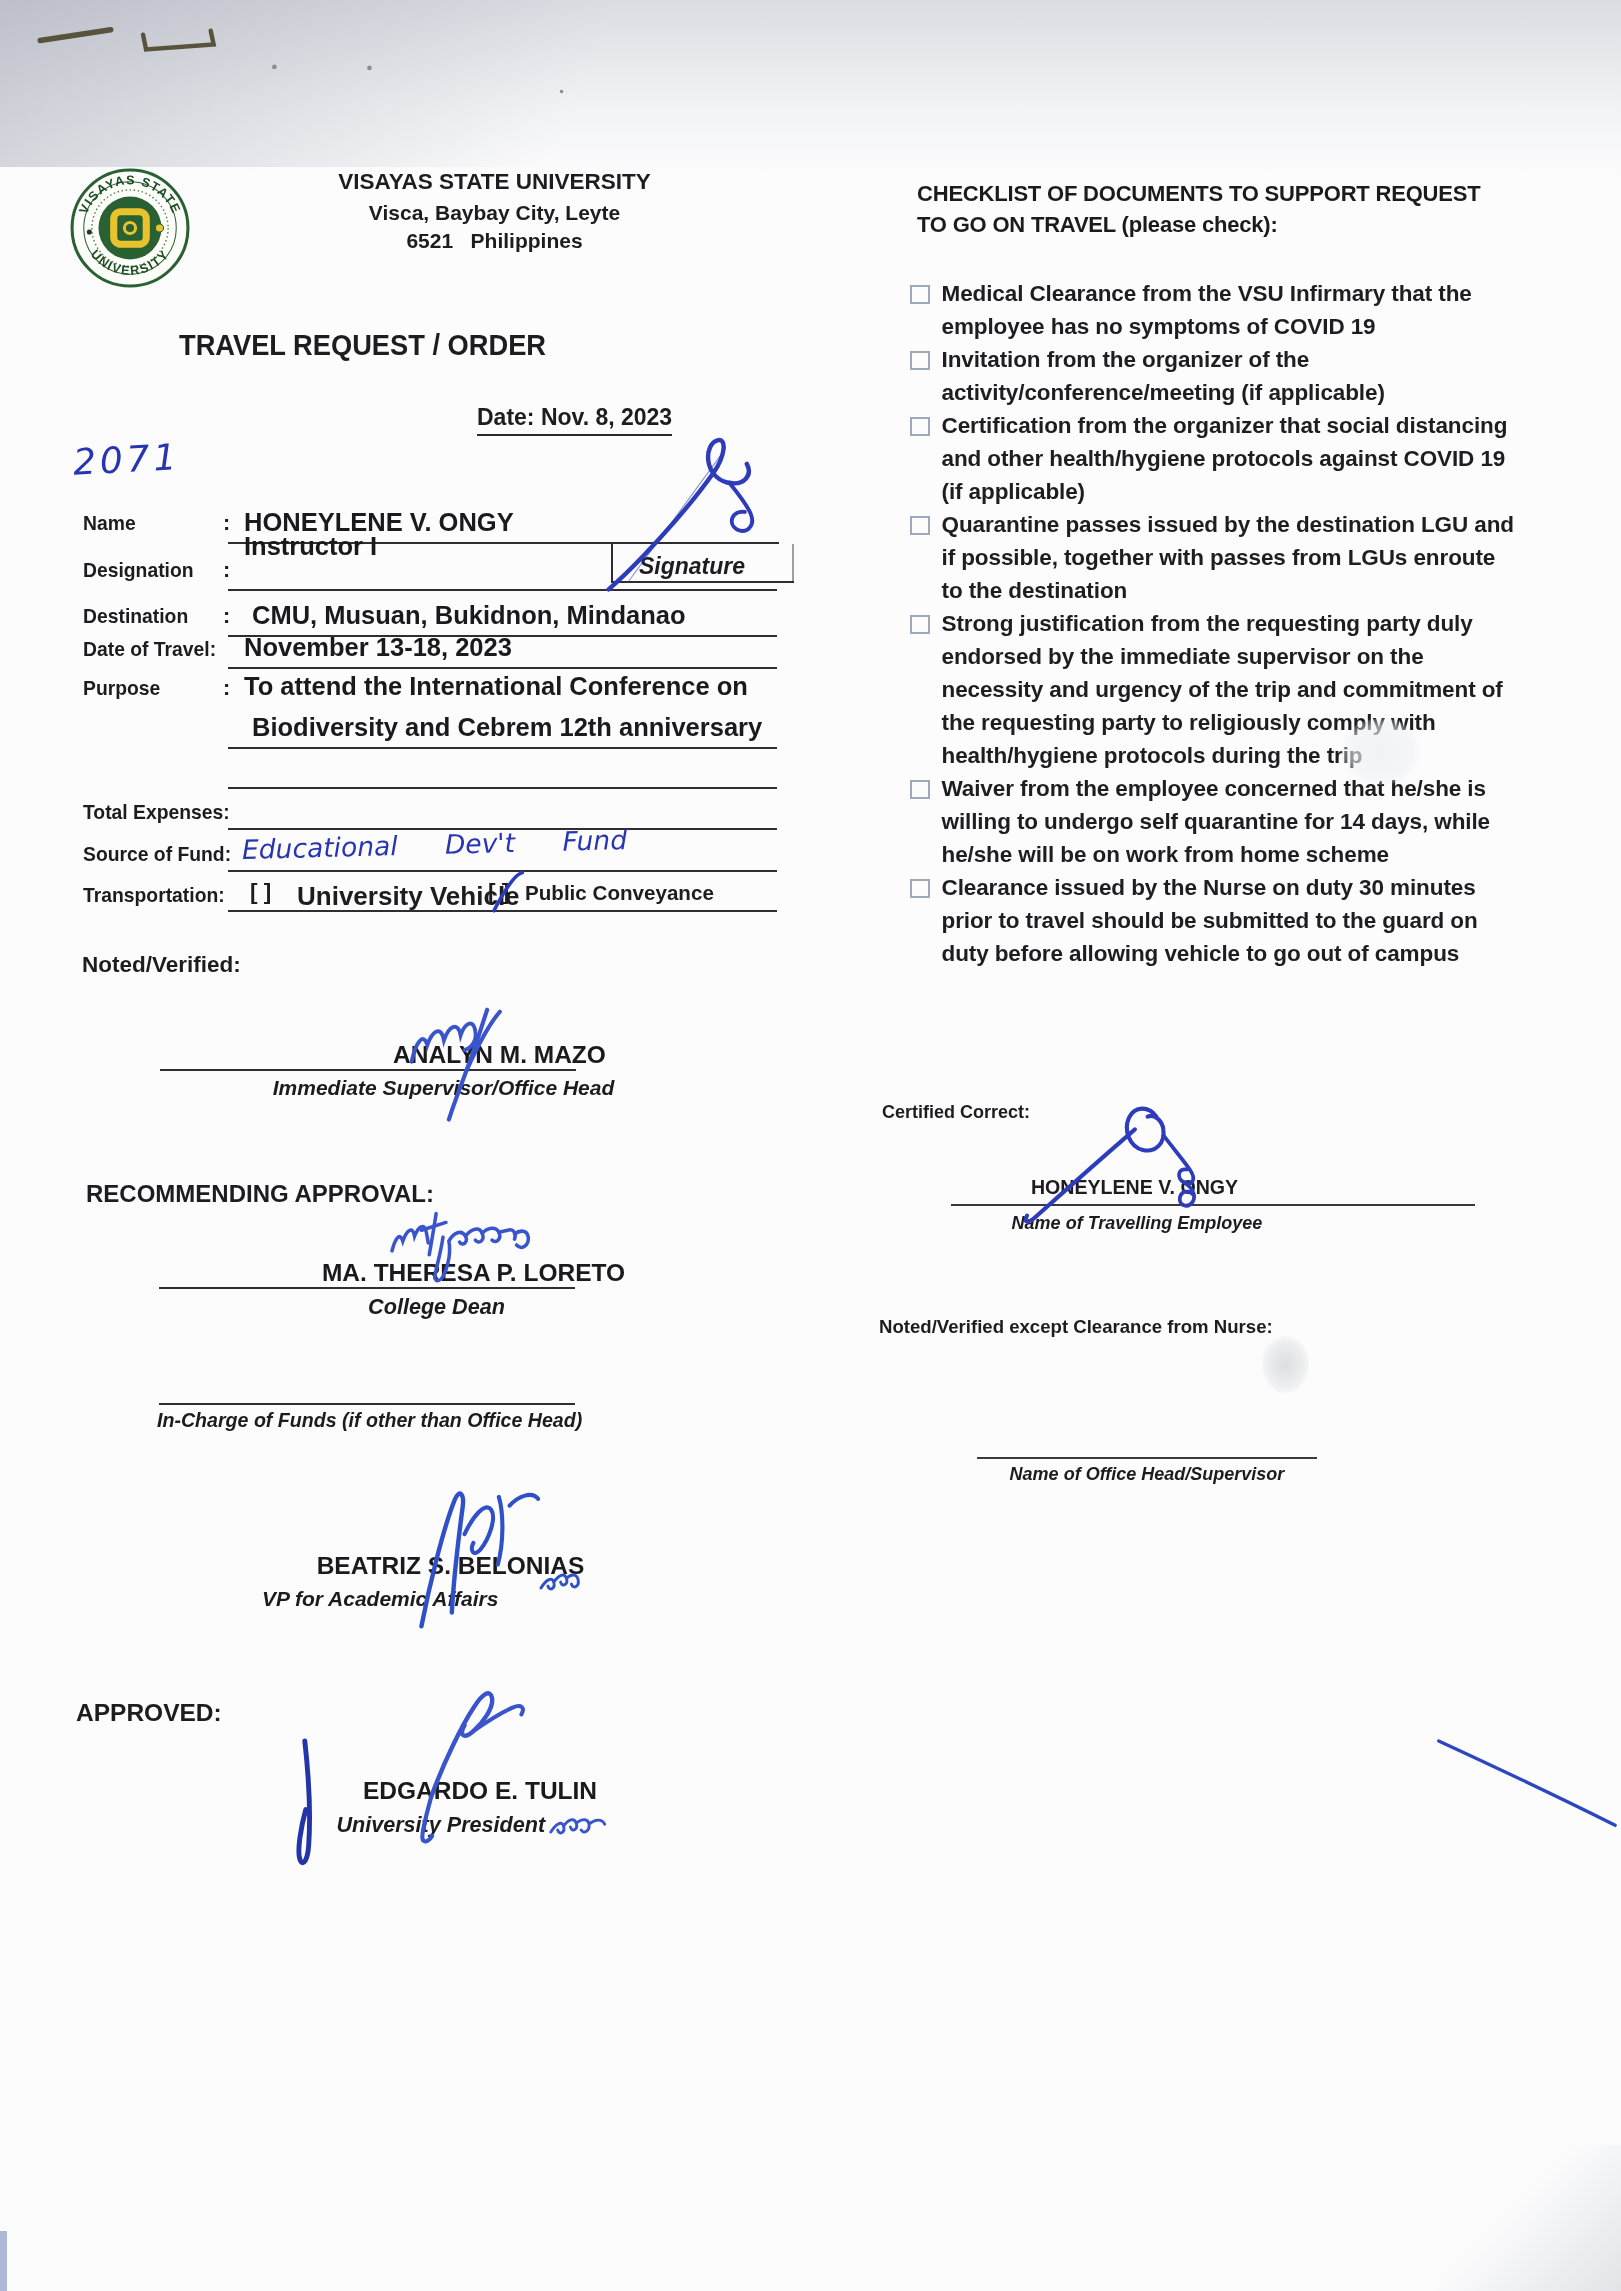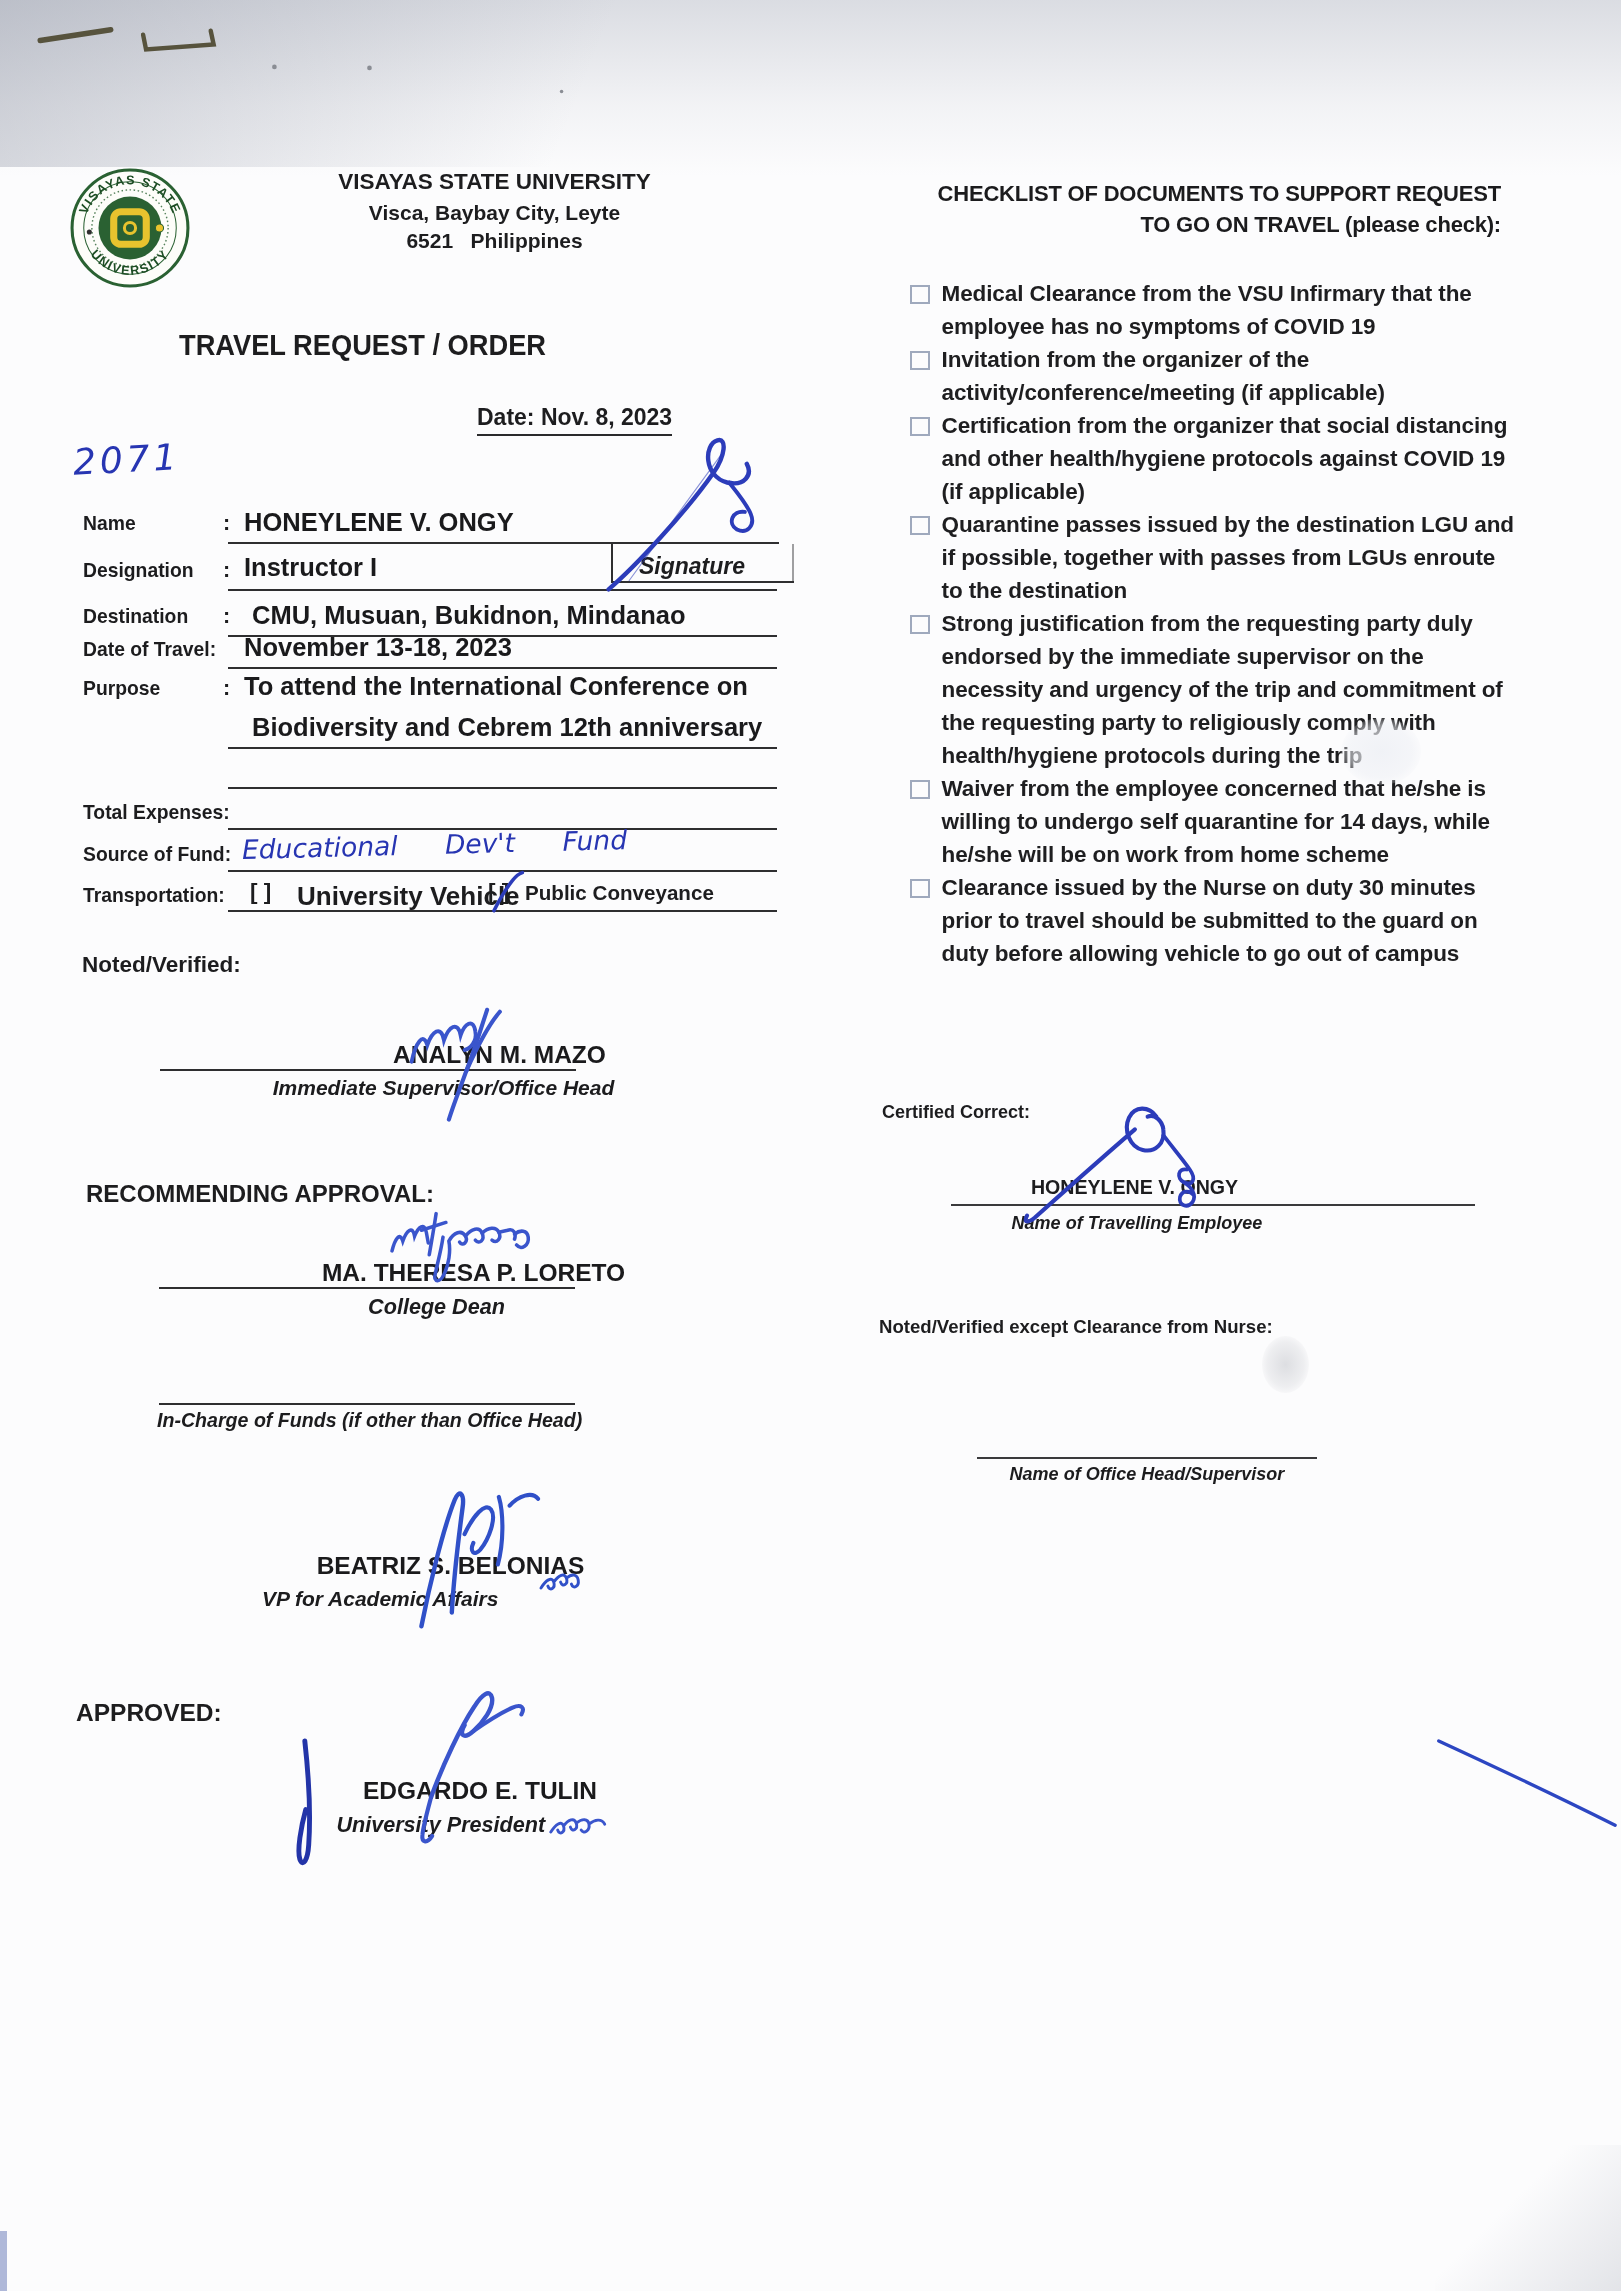--- a/index.html
+++ b/index.html
@@ -27,21 +27,21 @@
   .uline-lt{position:absolute;height:0;border-bottom:2.3px solid #3a3a3c;}
   .flabel{position:absolute;font-weight:700;font-size:21px;transform:scaleX(.92);transform-origin:0 0;white-space:nowrap;color:#1c1c1e;}
   .fvalue{position:absolute;font-weight:700;font-size:25.5px;white-space:nowrap;color:#1a1a1c;}
   .colon{position:absolute;font-weight:700;font-size:21.6px;}
   .hand{font-family:"DejaVu Sans", sans-serif;font-style:italic;color:#2735b2;}
   
   .ck-wrap{position:absolute;left:910px;top:277px;width:604px;}
   .ck-item{display:flex;}
   .ck-box{flex:0 0 auto;width:15.7px;height:15.7px;border:2px solid #9fa9bd;margin:7.8px 11.8px 0 0;background:transparent;}
   .ck-text{font-weight:700;font-size:22.5px;line-height:33px;color:#1e1e20;letter-spacing:-0.1px;}
-  .ck-head{position:absolute;left:917px;width:584px;text-align:right;font-weight:700;font-size:22px;letter-spacing:-0.2px;color:#1b1b1d;}
+  .ck-head{position:absolute;left:917px;width:584px;text-align:left;font-weight:700;font-size:22px;letter-spacing:-0.2px;color:#1b1b1d;}
   
   .sig-name{position:absolute;font-weight:700;font-size:24.5px;white-space:nowrap;text-align:center;color:#1a1a1c;}
   .sig-cap{position:absolute;font-weight:700;font-style:italic;white-space:nowrap;text-align:center;color:#1c1c1e;}
   .smudge-trip{position:absolute;left:1341px;top:718px;width:80px;height:67px;border-radius:50%;
     background:radial-gradient(ellipse at center, rgba(238,240,245,.85) 0%, rgba(238,240,245,.55) 55%, rgba(238,240,245,0) 78%);}
   .smudge-print{position:absolute;left:1262px;top:1336px;width:47px;height:57px;border-radius:50%;
     background:radial-gradient(ellipse at center, rgba(110,115,128,.22) 0%, rgba(110,115,128,.10) 55%, rgba(110,115,128,0) 80%);}
   .ink-svg{position:absolute;left:0;top:0;pointer-events:none;}
   .seal-svg{position:absolute;left:69px;top:167px;}
 </style>
@@ -102,21 +102,21 @@
   <div class="abs" style="left:611px;top:581px;width:183px;height:0;border-bottom:2.5px solid #2e2e30;"></div>
   <div class="abs" style="left:792px;top:544px;width:0;height:37px;border-left:2px solid rgba(46,46,48,.45);"></div>
   <div class="abs bi nw" style="left:639px;top:553px;font-size:23px;">Signature</div>
 
   <div class="flabel" style="left:83px;top:511px;">Name</div>
   <div class="colon" style="left:223px;top:510px;">:</div>
   <div class="fvalue" style="left:244px;top:508px;">HONEYLENE V. ONGY</div>
 
   <div class="flabel" style="left:83px;top:558px;">Designation</div>
   <div class="colon" style="left:223px;top:557px;">:</div>
-  <div class="fvalue" style="left:244px;top:553px;text-align:right;">Instructor I</div>
+  <div class="fvalue" style="left:244px;top:532px;text-align:right;">Instructor I</div>
 
   <div class="flabel" style="left:83px;top:604px;">Destination</div>
   <div class="colon" style="left:223px;top:603px;">:</div>
   <div class="fvalue" style="left:252px;top:601px;">CMU, Musuan, Bukidnon, Mindanao</div>
 
   <div class="flabel" style="left:83px;top:637px;">Date of Travel:</div>
   <div class="fvalue" style="left:244px;top:633px;text-align:center;">November 13-18, 2023</div>
 
   <div class="flabel" style="left:83px;top:676px;">Purpose</div>
   <div class="colon" style="left:223px;top:675px;">:</div>

